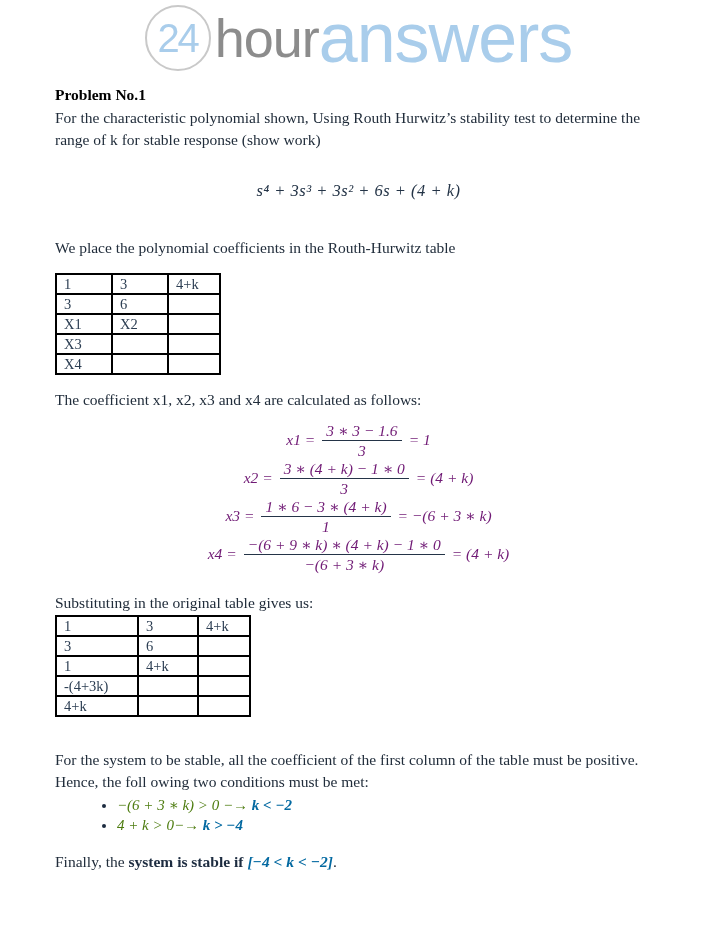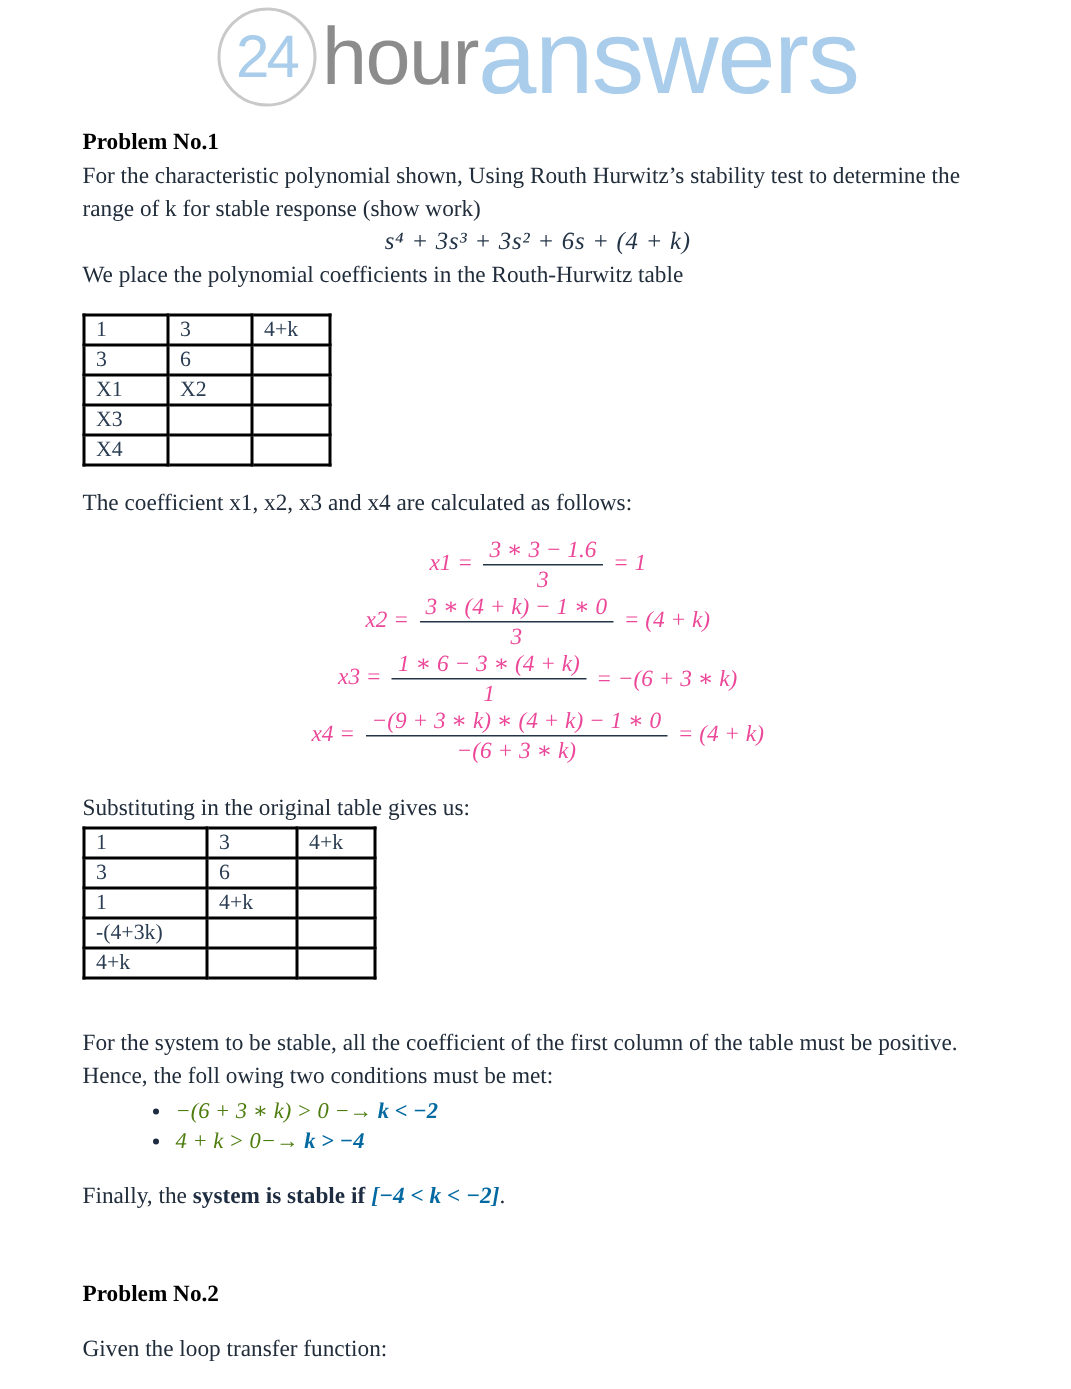--- a/index.html
+++ b/index.html
@@ -41,27 +41,28 @@
 
   
   .h-bold { font-weight: bold; color: #000; font-size: 15.5px; line-height: 20px; margin: 0 0 2px 0; }
   .line   { line-height: 22px; }
 
   .math       { font-style: italic; color: #4d7c0f; }
   .math-bold  { font-style: italic; font-weight: bold; color: #0369a1; }
 
   .polynomial {
     text-align: center;
+    margin-top: 30px;
     font-style: italic;
     font-size: 16.5px;
     color: #243447;
     letter-spacing: 0.5px;
   }
 
-  .place-text { margin-top: 2px; line-height: 22px; }
+  .place-text { margin-top: 36px; line-height: 22px; }
   .coeff-text { margin-top: 14px; line-height: 22px; }
   .subst-text { margin-top: 20px; line-height: 20px; }
 
   
   table.routh {
     border-collapse: collapse;
     margin-top: 14px;
     color: #2b3d52;
     font-size: 14.5px;
   }
@@ -83,21 +84,21 @@
   
   .equations { margin-top: 10px; }
   .eq-row {
     display: flex;
     align-items: center;
     justify-content: center;
     gap: 7px;
     height: 38px;
     font-style: italic;
     font-size: 15.5px;
-    color: #ec4899;
+    color: #701a75;
   }
   .frac { display: inline-flex; flex-direction: column; align-items: center; line-height: 17px; }
   .frac .num { padding: 0 4px 1px 4px; border-bottom: 1.6px solid #243447; white-space: nowrap; }
   .frac .den { padding-top: 1px; white-space: nowrap; }
 
   
   .stable-text { margin-top: 32px; }
   ul.conditions {
     margin: 2px 0 0 0;
     padding-left: 62px;
@@ -192,21 +193,21 @@
       <span>x3 =</span>
       <span class="frac">
         <span class="num">1 ∗ 6 − 3 ∗ (4 + k)</span>
         <span class="den">1</span>
       </span>
       <span>= −(6 + 3 ∗ k)</span>
     </div>
     <div class="eq-row">
       <span>x4 =</span>
       <span class="frac">
-        <span class="num">−(9 + 3 ∗ k) ∗ (4 + k) − 1 ∗ 0</span>
+        <span class="num">−(6 + 9 ∗ k) ∗ (4 + k) − 1 ∗ 0</span>
         <span class="den">−(6 + 3 ∗ k)</span>
       </span>
       <span>= (4 + k)</span>
     </div>
   </div>
 
   <div class="subst-text">Substituting in the original table gives us:</div>
 
   <table class="routh t2">
     <tbody>

